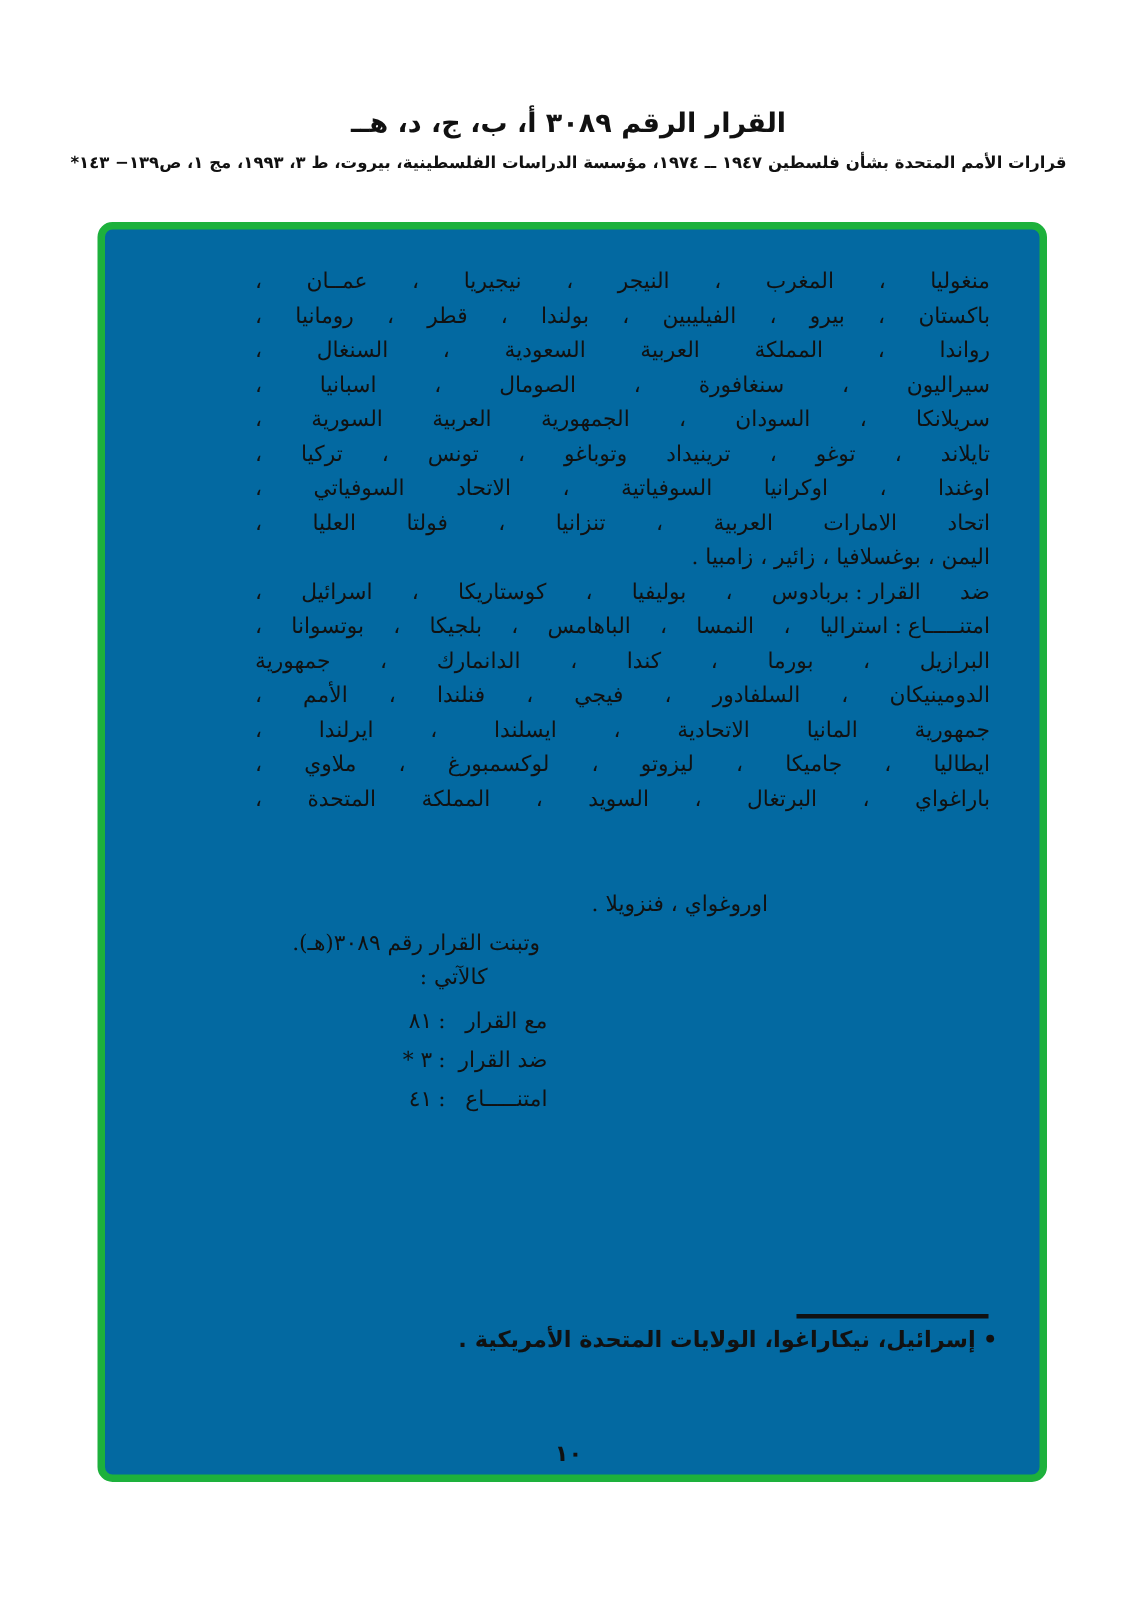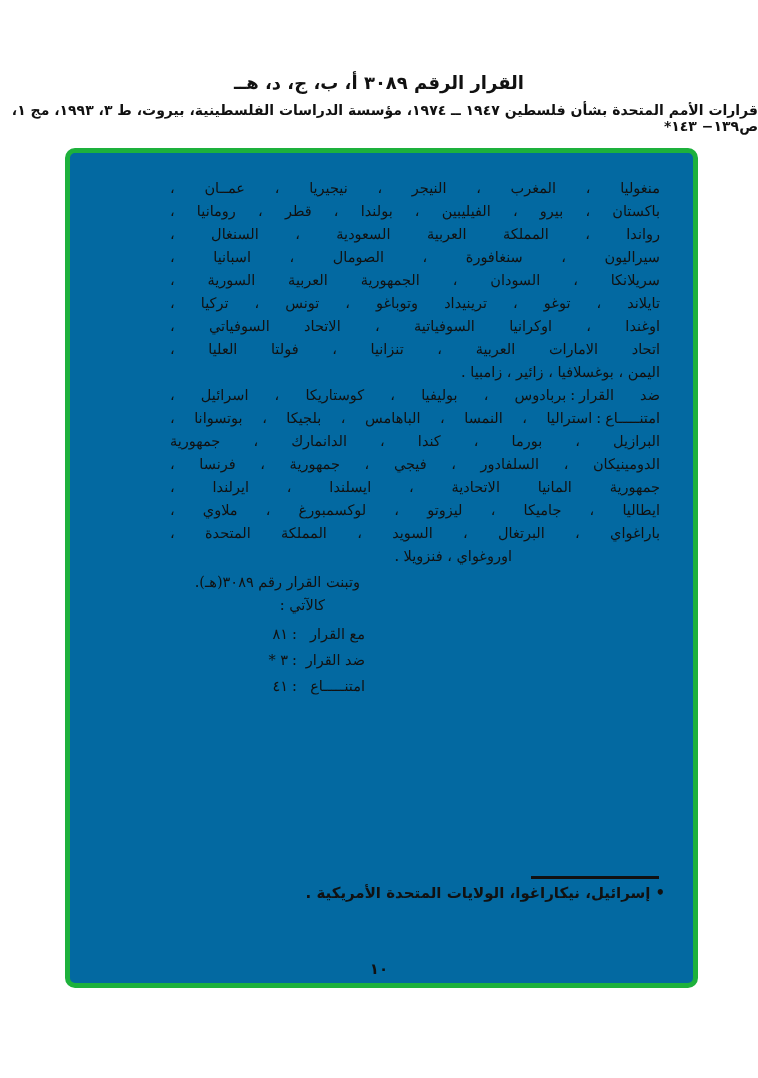--- a/index.html
+++ b/index.html
@@ -23,22 +23,22 @@
     font-size: 18px;
     font-weight: bold;
     font-family: "DejaVu Sans", sans-serif;
     letter-spacing: 0.5px;
   }
   .doc-source {
     position: absolute;
     top: 102px;
     left: 0;
     width: 100%;
-    text-align: right;
-    font-size: 14px;
+    text-align: center;
+    font-size: 11px;
     font-weight: bold;
     font-family: "DejaVu Sans", sans-serif;
   }
   .green-box {
     position: absolute;
     top: 148px;
     left: 65px;
     width: 633px;
     height: 840px;
     border: 5px solid #1db13c;
@@ -51,21 +51,21 @@
     right: 33px;
     left: 100px;
     font-size: 14.5px;
     line-height: 23px;
     direction: rtl;
   }
   .jline { text-align: justify; text-align-last: justify; white-space: nowrap; }
   .jline { white-space: normal; }
   .rline { text-align: right; }
   .indent-against { margin-right: 72px; }
-  .indent-abstain-last { margin-right: 148px; }
+  .indent-abstain-last { margin-right: 148px; margin-top: 47px; }
   .adopt-1 { margin-right: 300px; margin-top: 3px; white-space: nowrap; }
   .adopt-2 { margin-right: 335px; white-space: nowrap; }
   .tally-row { margin-right: 295px; line-height: 26px; white-space: nowrap; }
   .tally-first { margin-top: 4px; }
   .tally-label { display: inline-block; min-width: 64px; }
   .colon { padding: 0 4px; }
   .footnote {
     position: absolute;
     top: 723px;
     right: 28px;
@@ -116,21 +116,21 @@
       <div class="jline">سريلانكا ، السودان ، الجمهورية العربية السورية ،</div>
       <div class="jline">تايلاند ، توغو ، ترينيداد وتوباغو ، تونس ، تركيا ،</div>
       <div class="jline">اوغندا ، اوكرانيا السوفياتية ، الاتحاد السوفياتي ،</div>
       <div class="jline">اتحاد الامارات العربية ، تنزانيا ، فولتا العليا ،</div>
       <div class="rline">اليمن ، بوغسلافيا ، زائير ، زامبيا .</div>
 
       <div class="jline"><span>ضد القرار</span><span class="colon">:</span><span>بربادوس ، بوليفيا ، كوستاريكا ، اسرائيل ،</span></div>
 
       <div class="jline"><span>امتنـــــاع</span><span class="colon">:</span><span>استراليا ، النمسا ، الباهامس ، بلجيكا ، بوتسوانا ،</span></div>
       <div class="jline">البرازيل ، بورما ، كندا ، الدانمارك ، جمهورية</div>
-      <div class="jline">الدومينيكان ، السلفادور ، فيجي ، جمهورية ، فرنسا ،</div>
+      <div class="jline">الدومينيكان ، السلفادور ، فيجي ، فنلندا ، الأمم ،</div>
       <div class="jline">جمهورية المانيا الاتحادية ، ايسلندا ، ايرلندا ،</div>
       <div class="jline">ايطاليا ، جاميكا ، ليزوتو ، لوكسمبورغ ، ملاوي ،</div>
       <div class="jline">باراغواي ، البرتغال ، السويد ، المملكة المتحدة ،</div>
       <div class="rline indent-abstain-last">اوروغواي ، فنزويلا .</div>
 
       <div class="rline adopt-1">وتبنت القرار رقم ٣٠٨٩(هـ).</div>
       <div class="rline adopt-2">كالآتي :</div>
 
       <div class="rline tally-row tally-first"><span class="tally-label">مع القرار</span><span class="colon">:</span><span>٨١</span></div>
       <div class="rline tally-row"><span class="tally-label">ضد القرار</span><span class="colon">:</span><span>٣ *</span></div>

